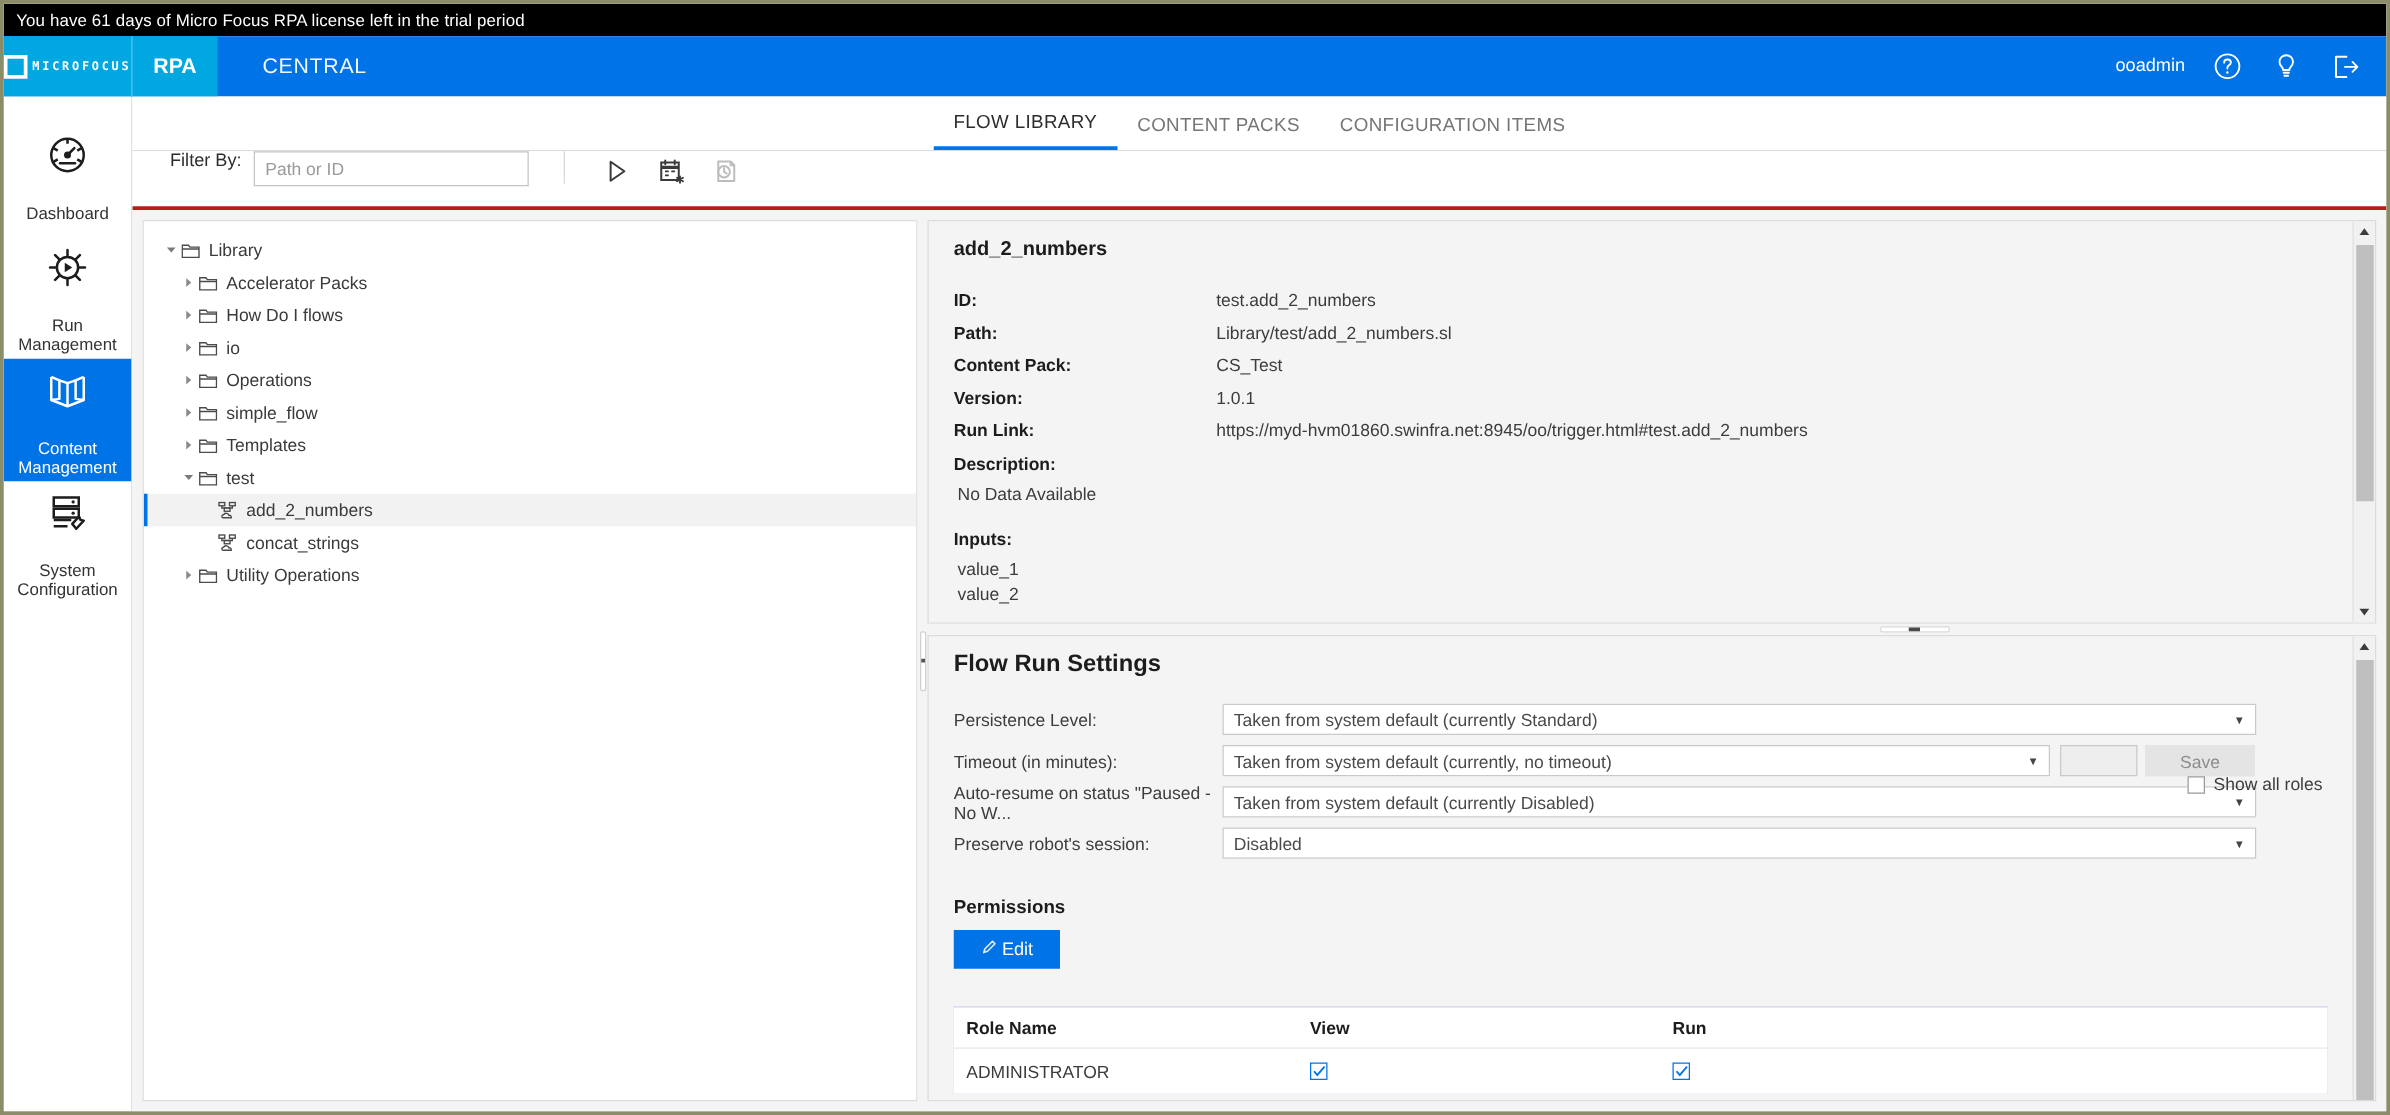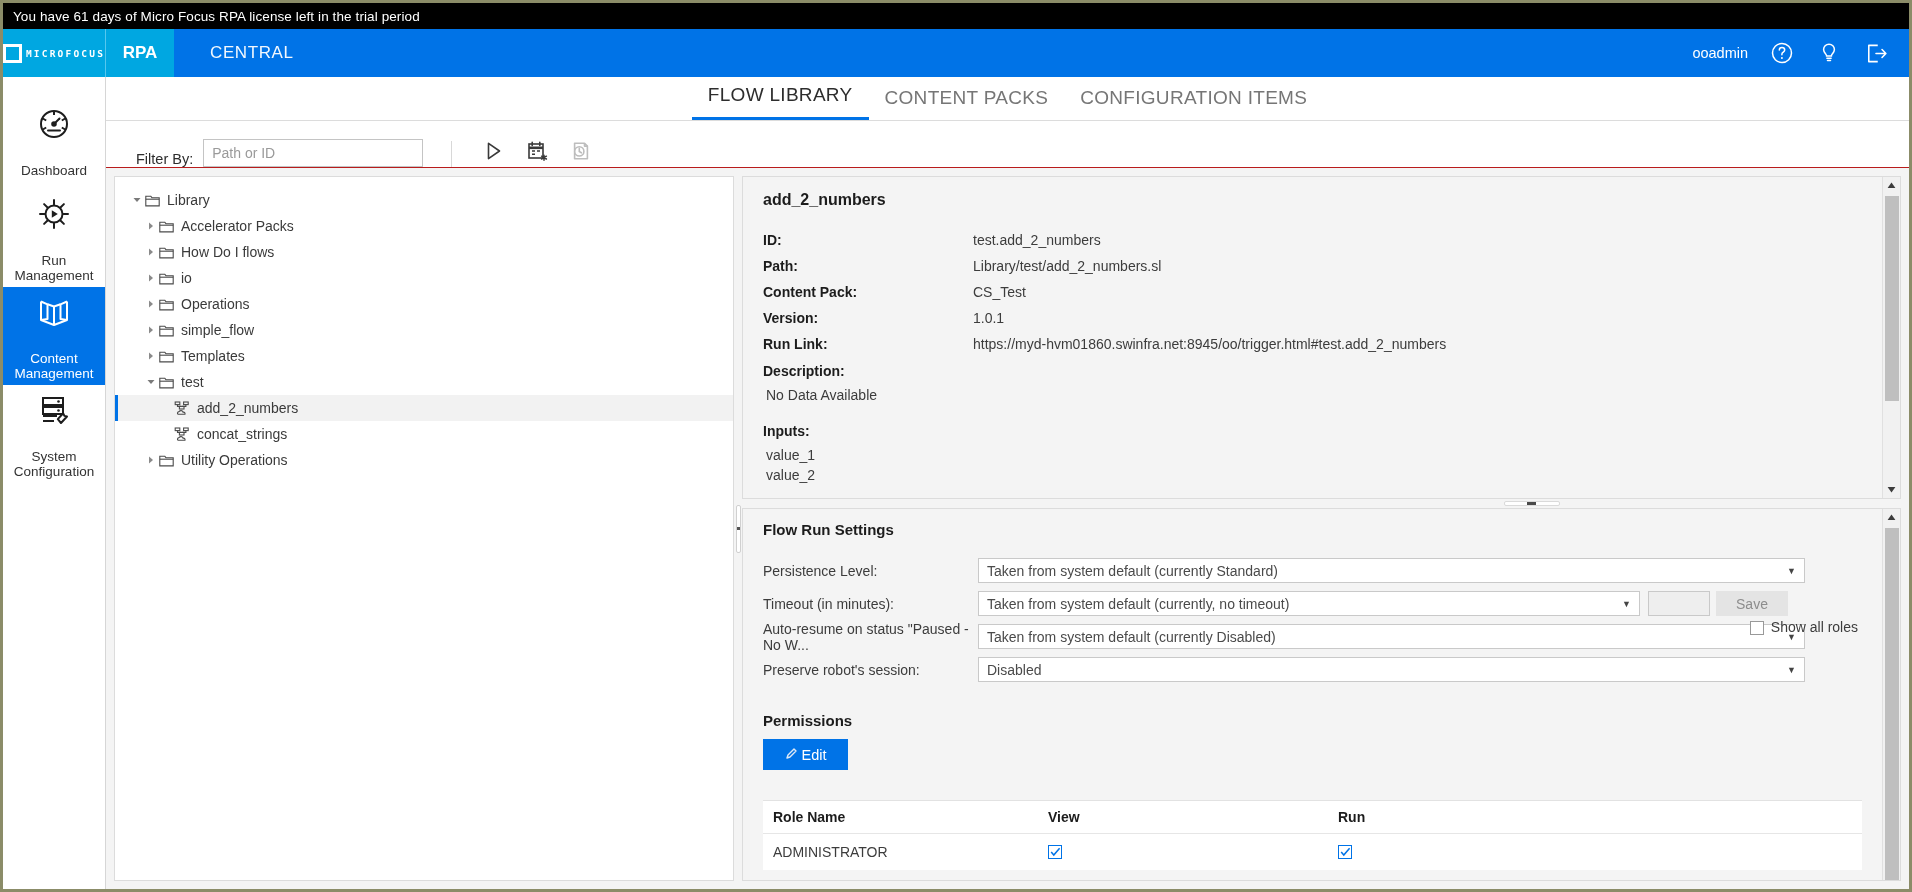--- a/index.html
+++ b/index.html
@@ -123,37 +123,37 @@
     height: 44px;
     border-bottom: 1px solid #dcdcdc;
     display: flex;
     align-items: flex-end;
     justify-content: center;
     gap: 0;
     background: #fff;
   }
   .tab {
     padding: 0 16px 11px 16px;
-    font-size: 19px;
+    font-size: 15px;
     color: #767676;
     cursor: pointer;
     letter-spacing: .3px;
   }
   .tab.active {
     color: #2d2d2d;
     border-bottom: 3px solid #0073e7;
   }
 
   .toolbar {
     height: 47px;
     display: flex;
-    align-items: flex-end;
+    align-items: flex-start;
     padding-left: 30px;
     gap: 0px;
-    border-bottom: 1px solid #b91c1c;
+    border-bottom: 3px solid #b91c1c;
     background: #fff;
   }
   .filter-lbl { font-size: 14.5px; color: #2d2d2d; margin-right: 10px; }
   .filter-input {
     width: 220px; height: 28px;
     border: 1px solid #c4c4c4;
     font-size: 14px;
     padding: 0 8px;
     color: #333;
     outline: none;
@@ -294,21 +294,21 @@
     flex: 1;
     background: #f4f4f4;
     border: 1px solid #dcdcdc;
     position: relative;
     overflow: hidden;
     display: flex;
     min-height: 0;
   }
   .detail-bottom-inner { flex: 1; padding: 12px 0 0 20px; min-width: 0; overflow: hidden;}
 
-  .settings-title { font-weight: bold; font-size: 15px; color: #1c1c1c; margin-bottom: 16px;}
+  .settings-title { font-weight: bold; font-size: 19px; color: #1c1c1c; margin-bottom: 16px;}
   .set-row { display: flex; align-items: center; height: 33px; }
   .set-lbl { width: 215px; flex: 0 0 215px; font-size: 14px; color: #3c3c3c;}
   .sel {
     height: 25px;
     border: 1px solid #c9c9c9;
     background: #fff;
     display: flex; align-items: center;
     font-size: 14px; color: #4a4a4a;
     padding: 0 8px;
     position: relative;
@@ -320,21 +320,21 @@
   }
   .sel-wide { width: 827px; }
   .sel-mid { width: 662px; }
   .num-box {
     width: 62px; height: 25px;
     border: 1px solid #c9c9c9;
     background: #eeeeee;
     margin-left: 8px;
   }
   .save-btn {
-    width: 72px; height: 25px;
+    width: 88px; height: 25px;
     background: #e4e4e4;
     border: 1px solid #e4e4e4;
     color: #8d8d8d;
     font-size: 14px;
     display: flex; align-items: center; justify-content: center;
     margin-left: 6px;
     cursor: not-allowed;
   }
 
   .perm-title { font-weight: bold; font-size: 15px; color: #1c1c1c; margin: 26px 0 10px 0;}

